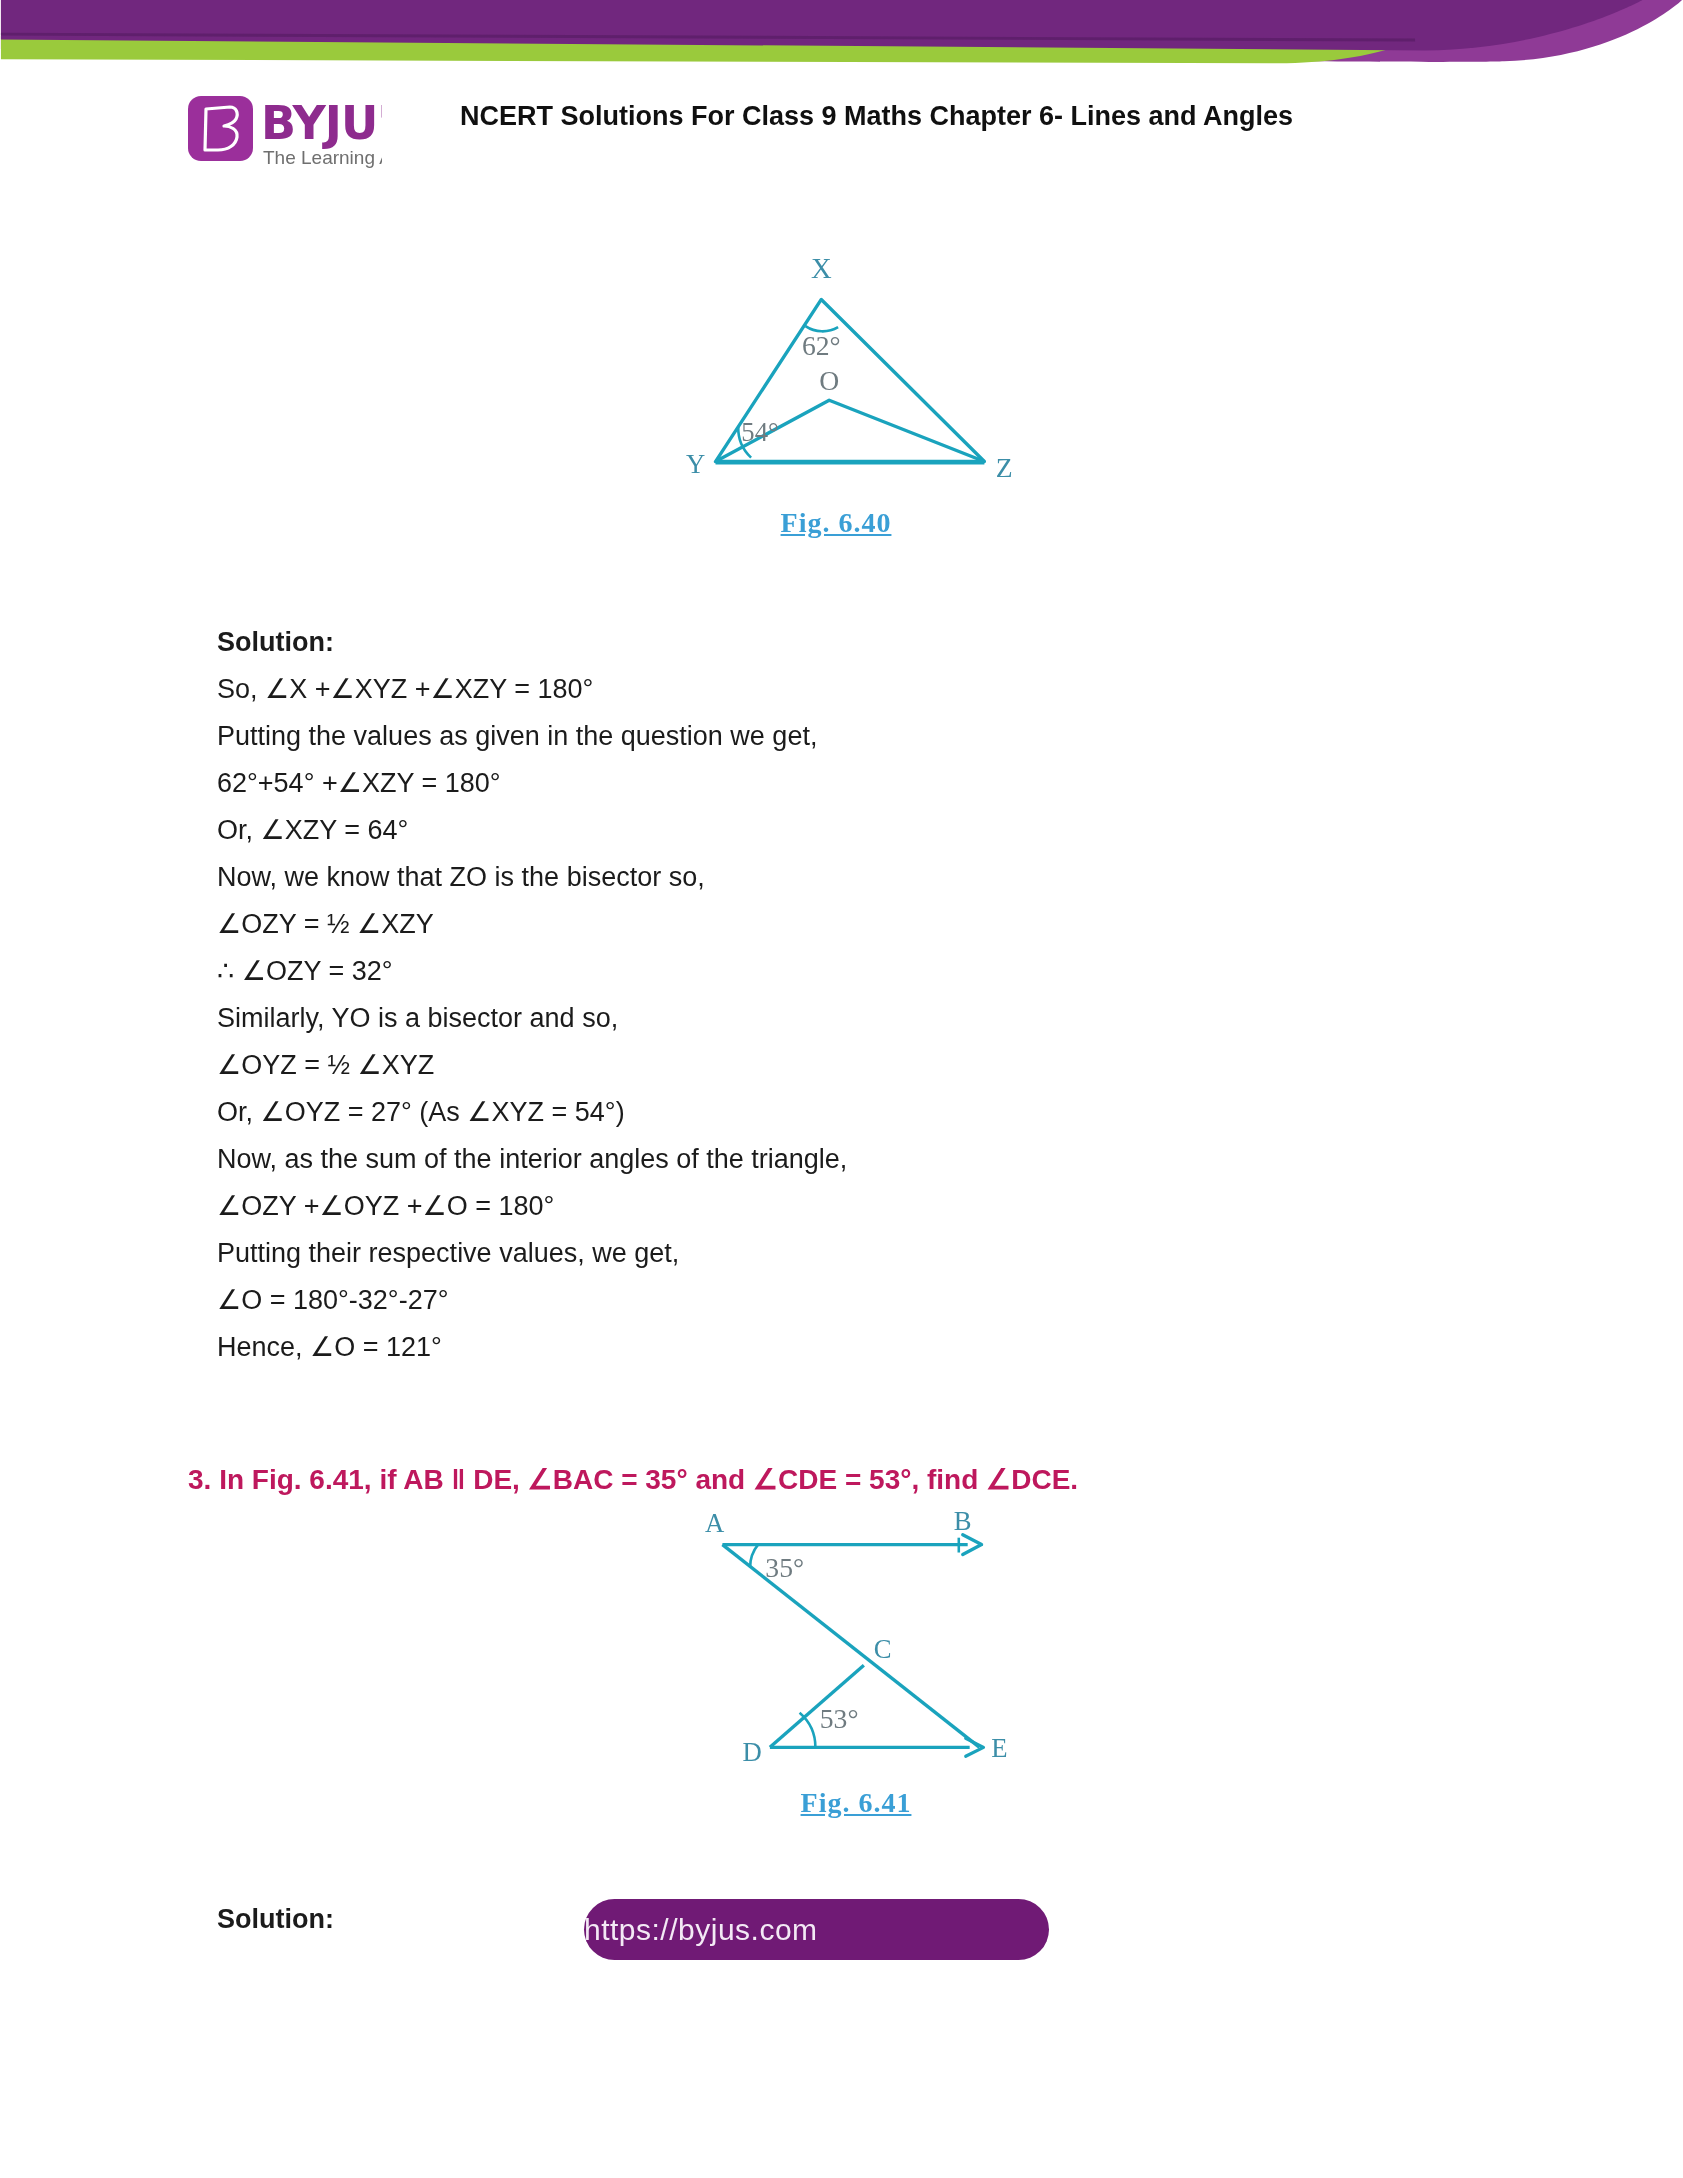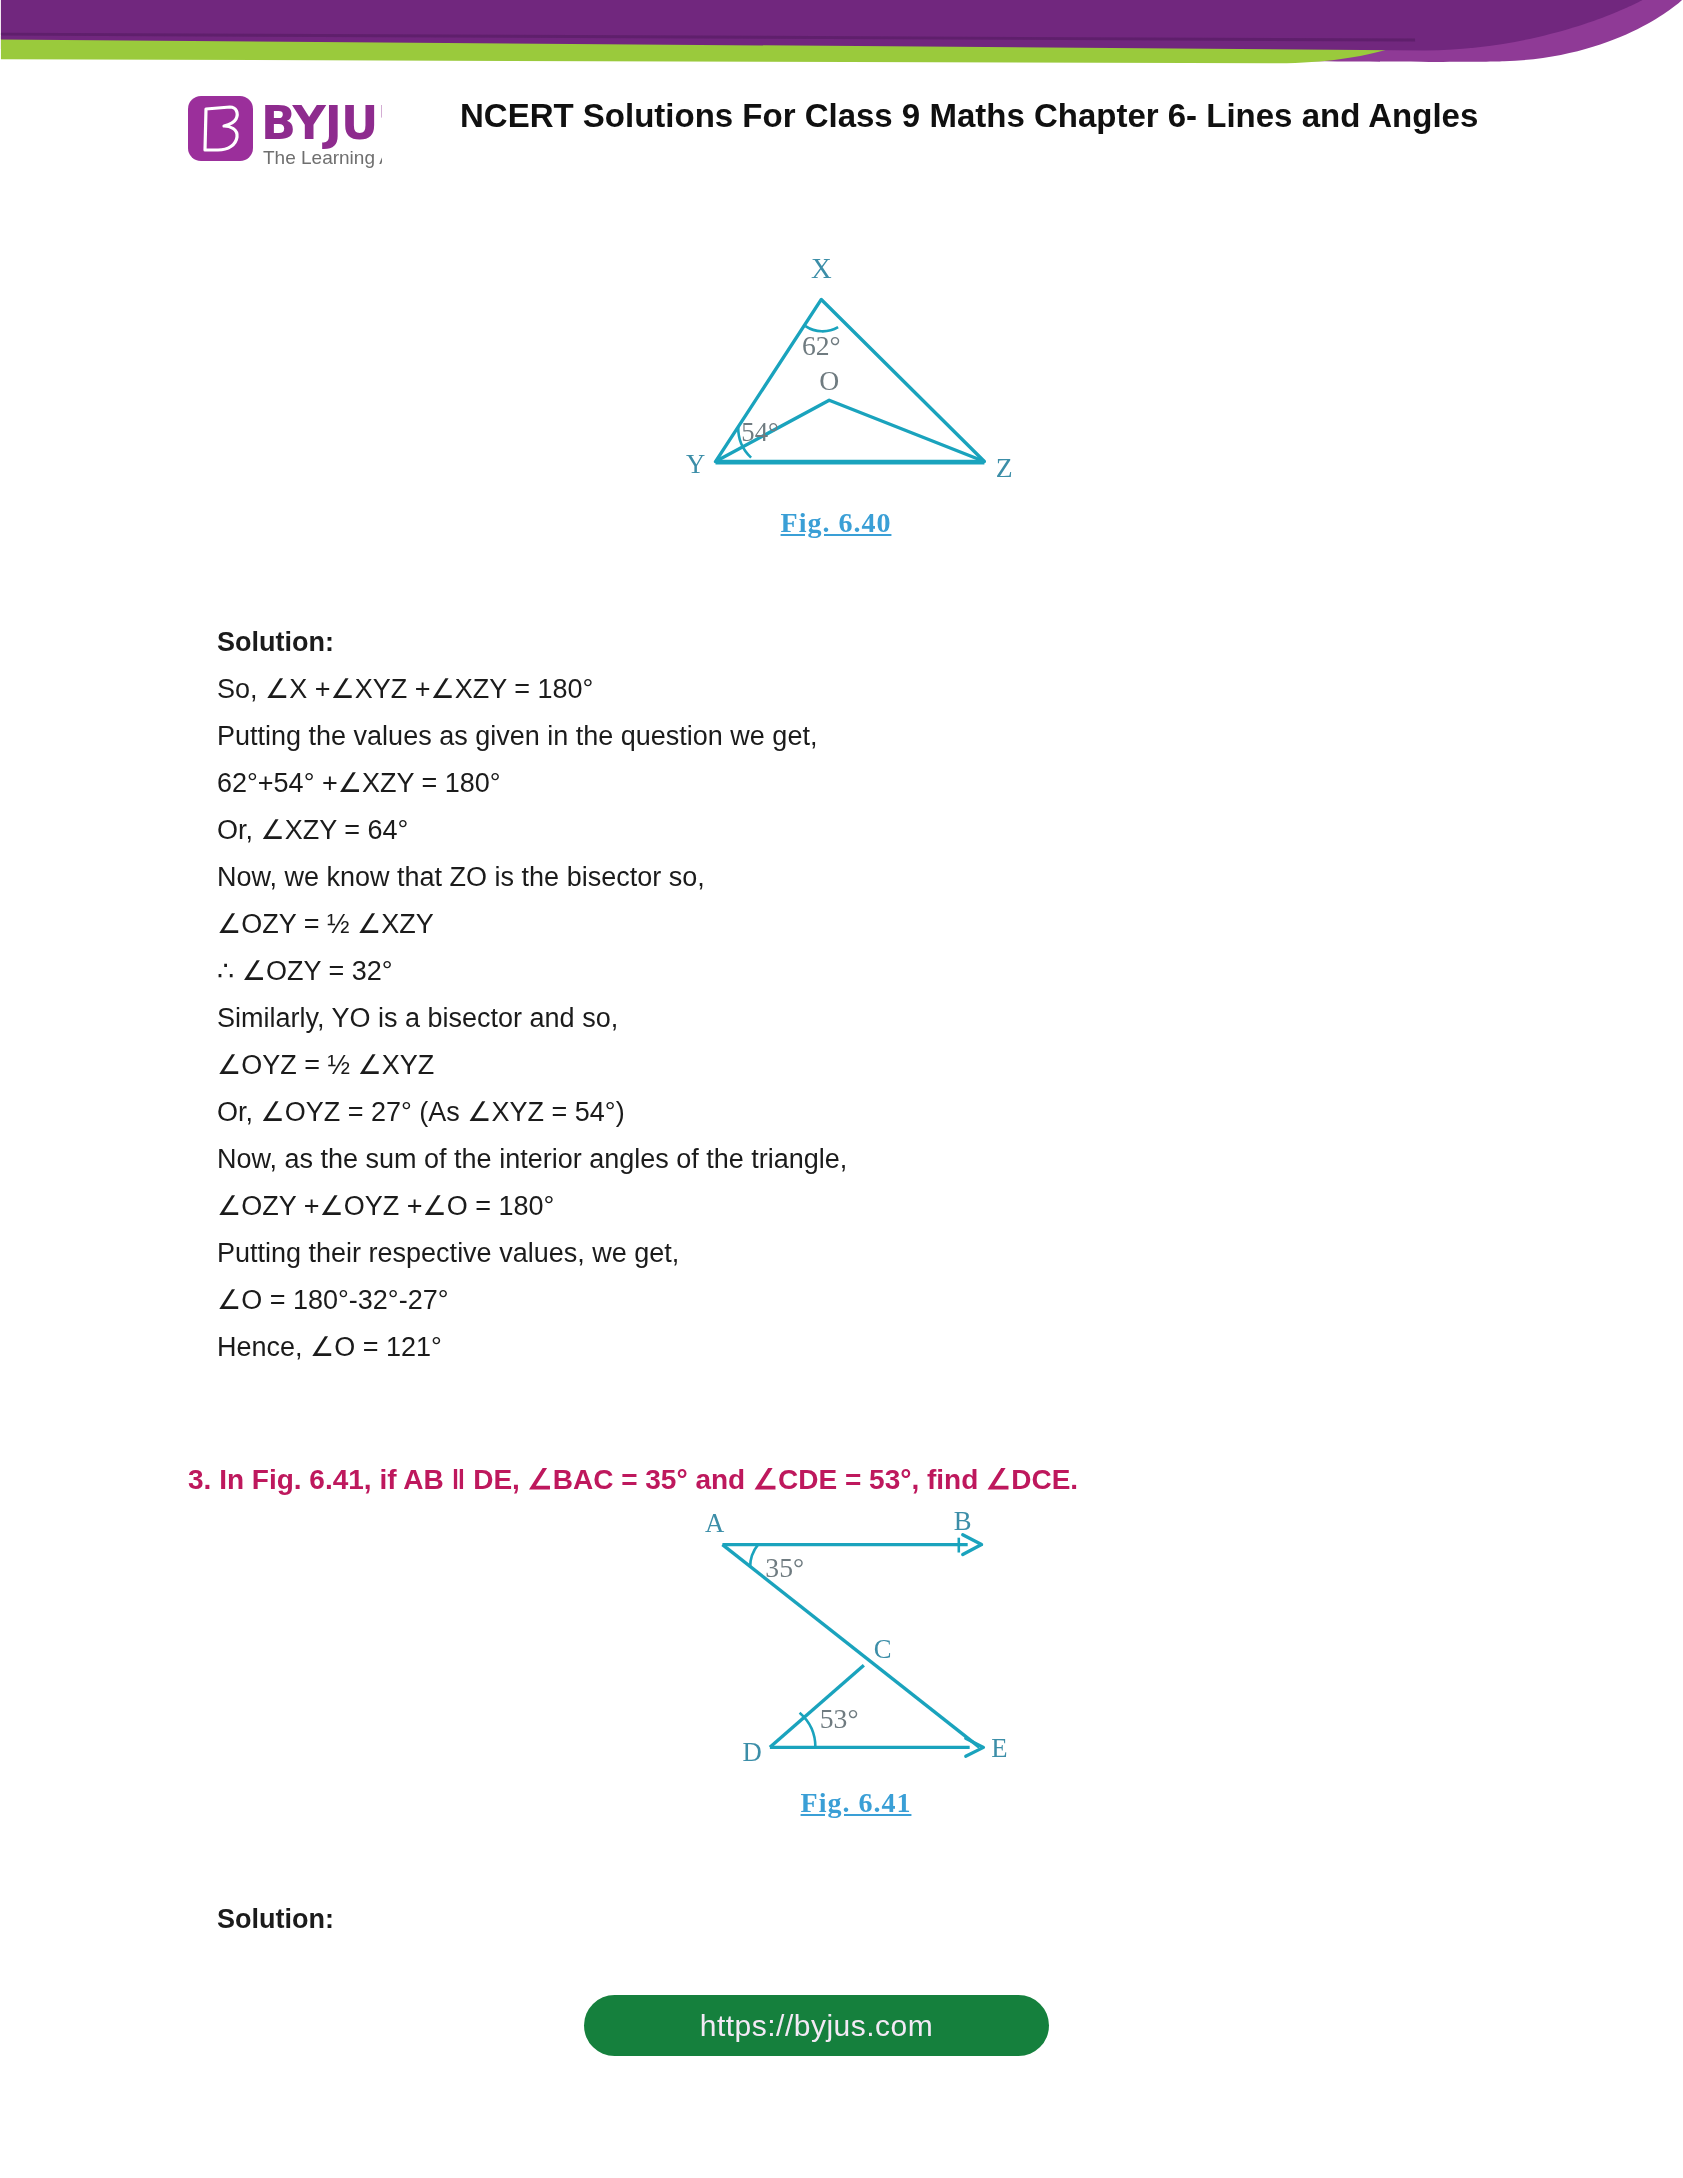--- a/index.html
+++ b/index.html
@@ -86,21 +86,21 @@
     top: 0;
     left: 194px;
     width: 79px;
     height: 77px;
     background: #ffffff;
   }
   .title {
     margin-left: 10px;
     font-family: "Liberation Sans", sans-serif;
     font-weight: bold;
-    font-size: 33px;
+    font-size: 27px;
     line-height: 44px;
     color: #101010;
     max-width: 1040px;
   }
 
   
   .figure {
     position: absolute;
     text-align: center;
   }
@@ -137,28 +137,28 @@
     font-weight: bold;
     font-size: 28px;
     color: #be185d;
     white-space: nowrap;
   }
 
   
   .footer-pill {
     position: absolute;
     left: 584px;
-    top: 1995px;
+    top: 1899px;
     width: 465px;
     height: 61px;
-    background: #15803d;
+    background: #701a75;
     border-radius: 31px;
     display: flex;
     align-items: center;
-    justify-content: center;
+    justify-content: flex-start;
   }
   .footer-pill .url {
     font-family: "Liberation Sans", sans-serif;
     font-size: 30px;
     color: #f3e9f5;
     letter-spacing: 0.5px;
   }
 </style>
 </head>
 <body>

